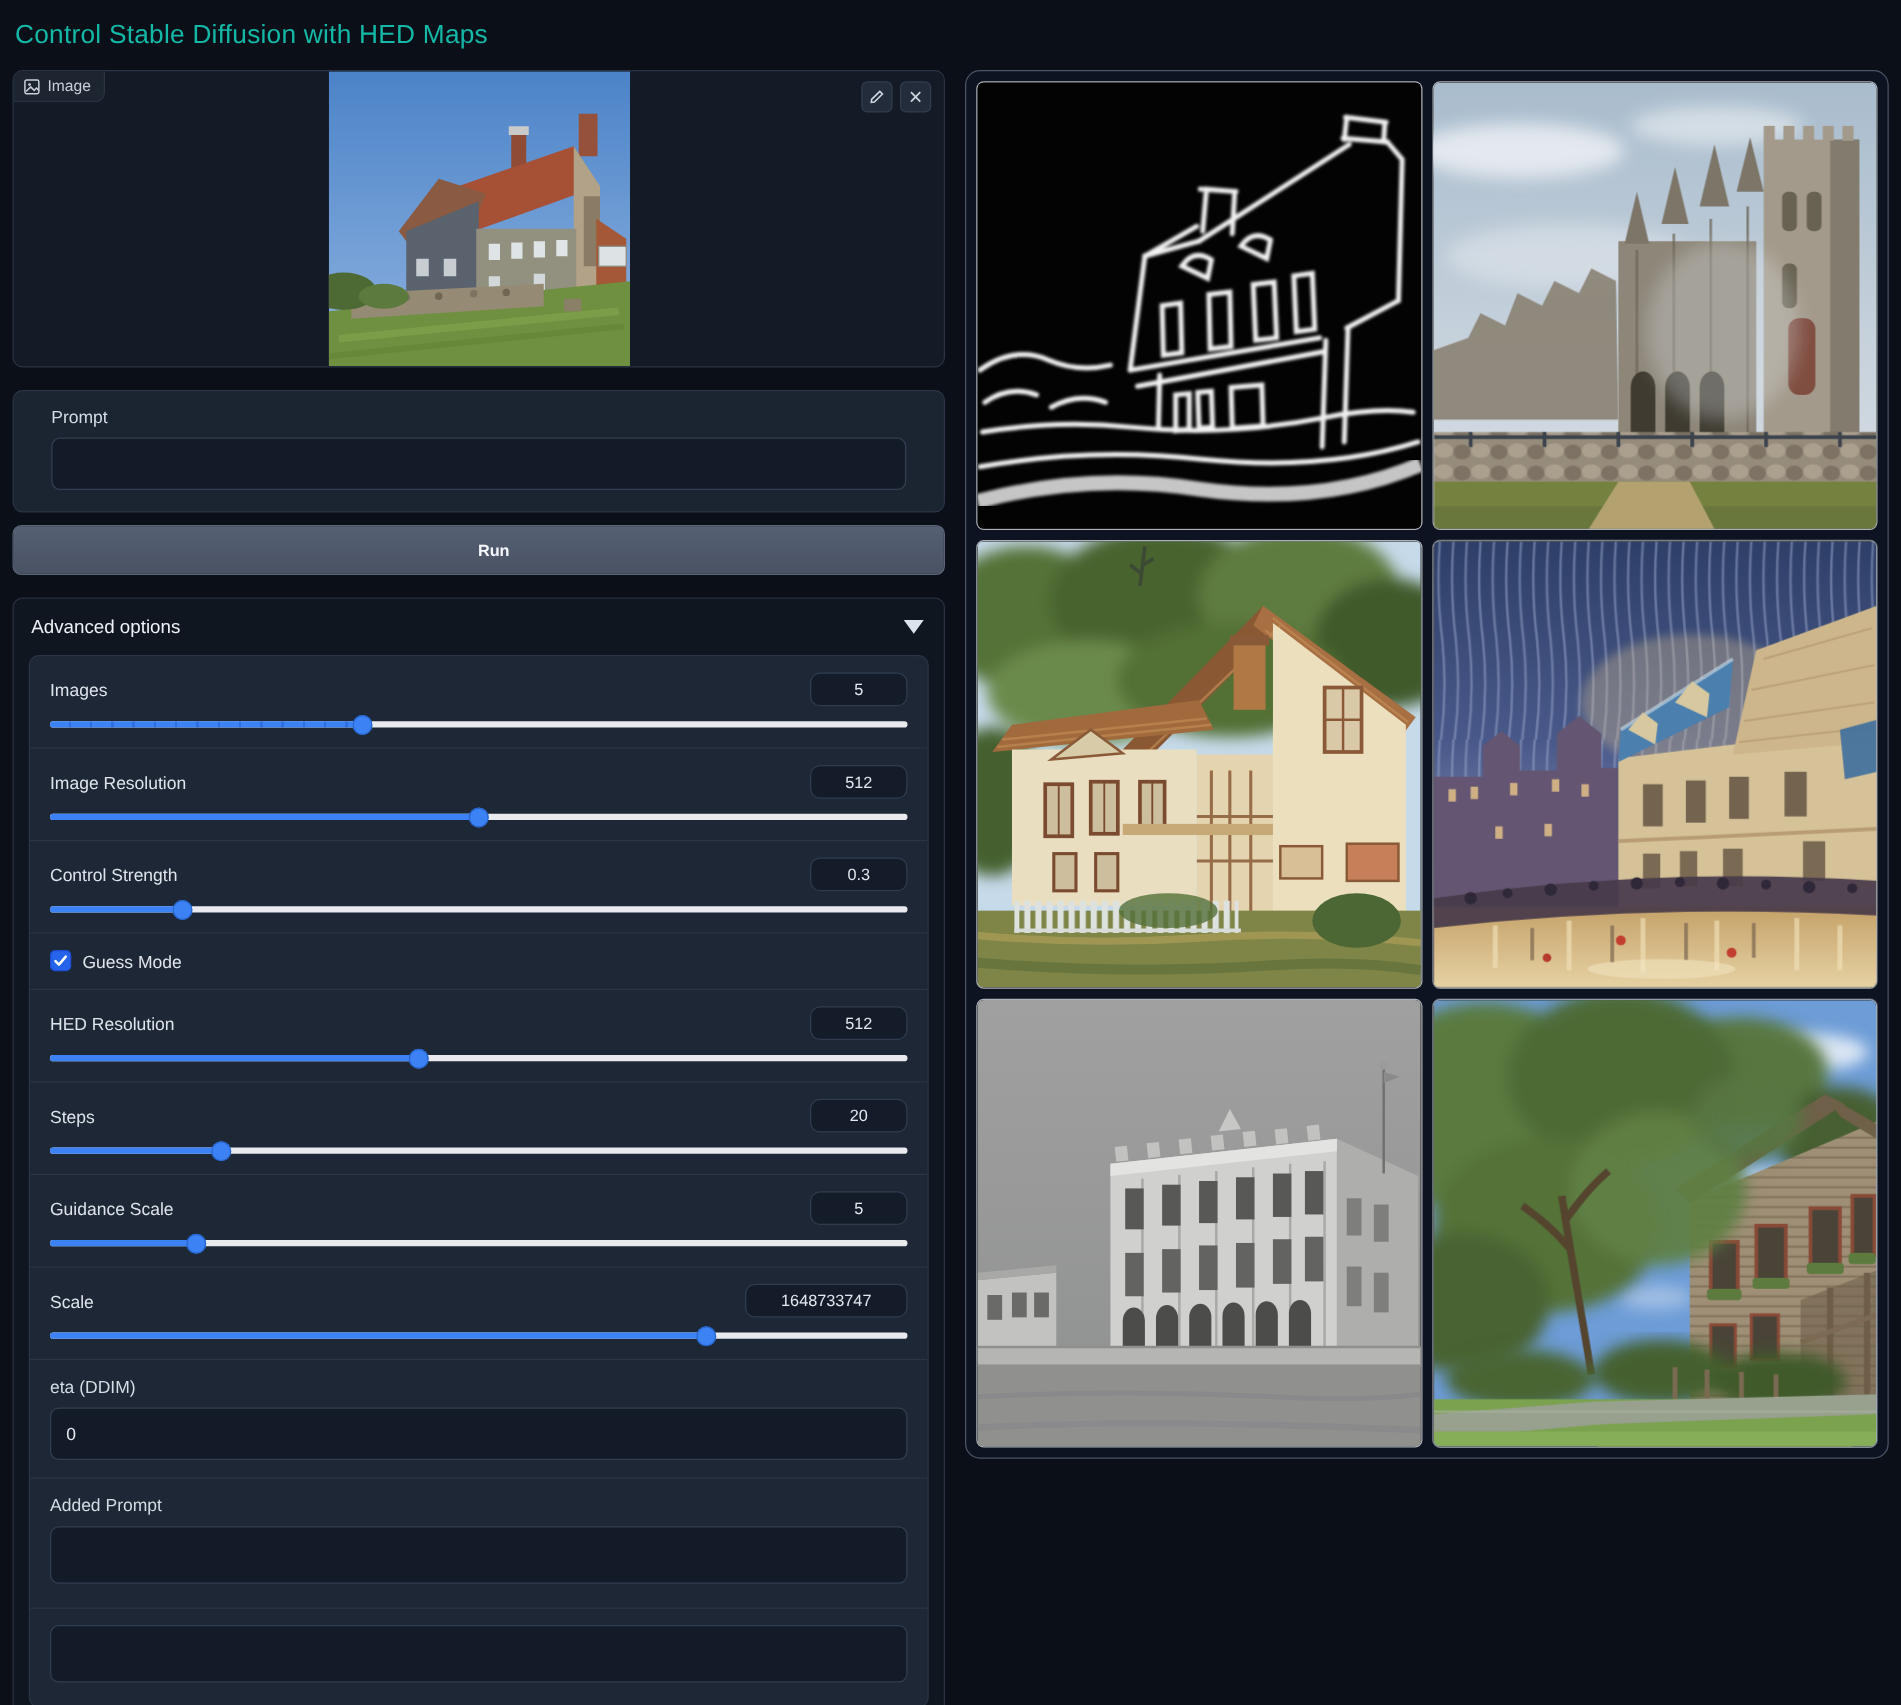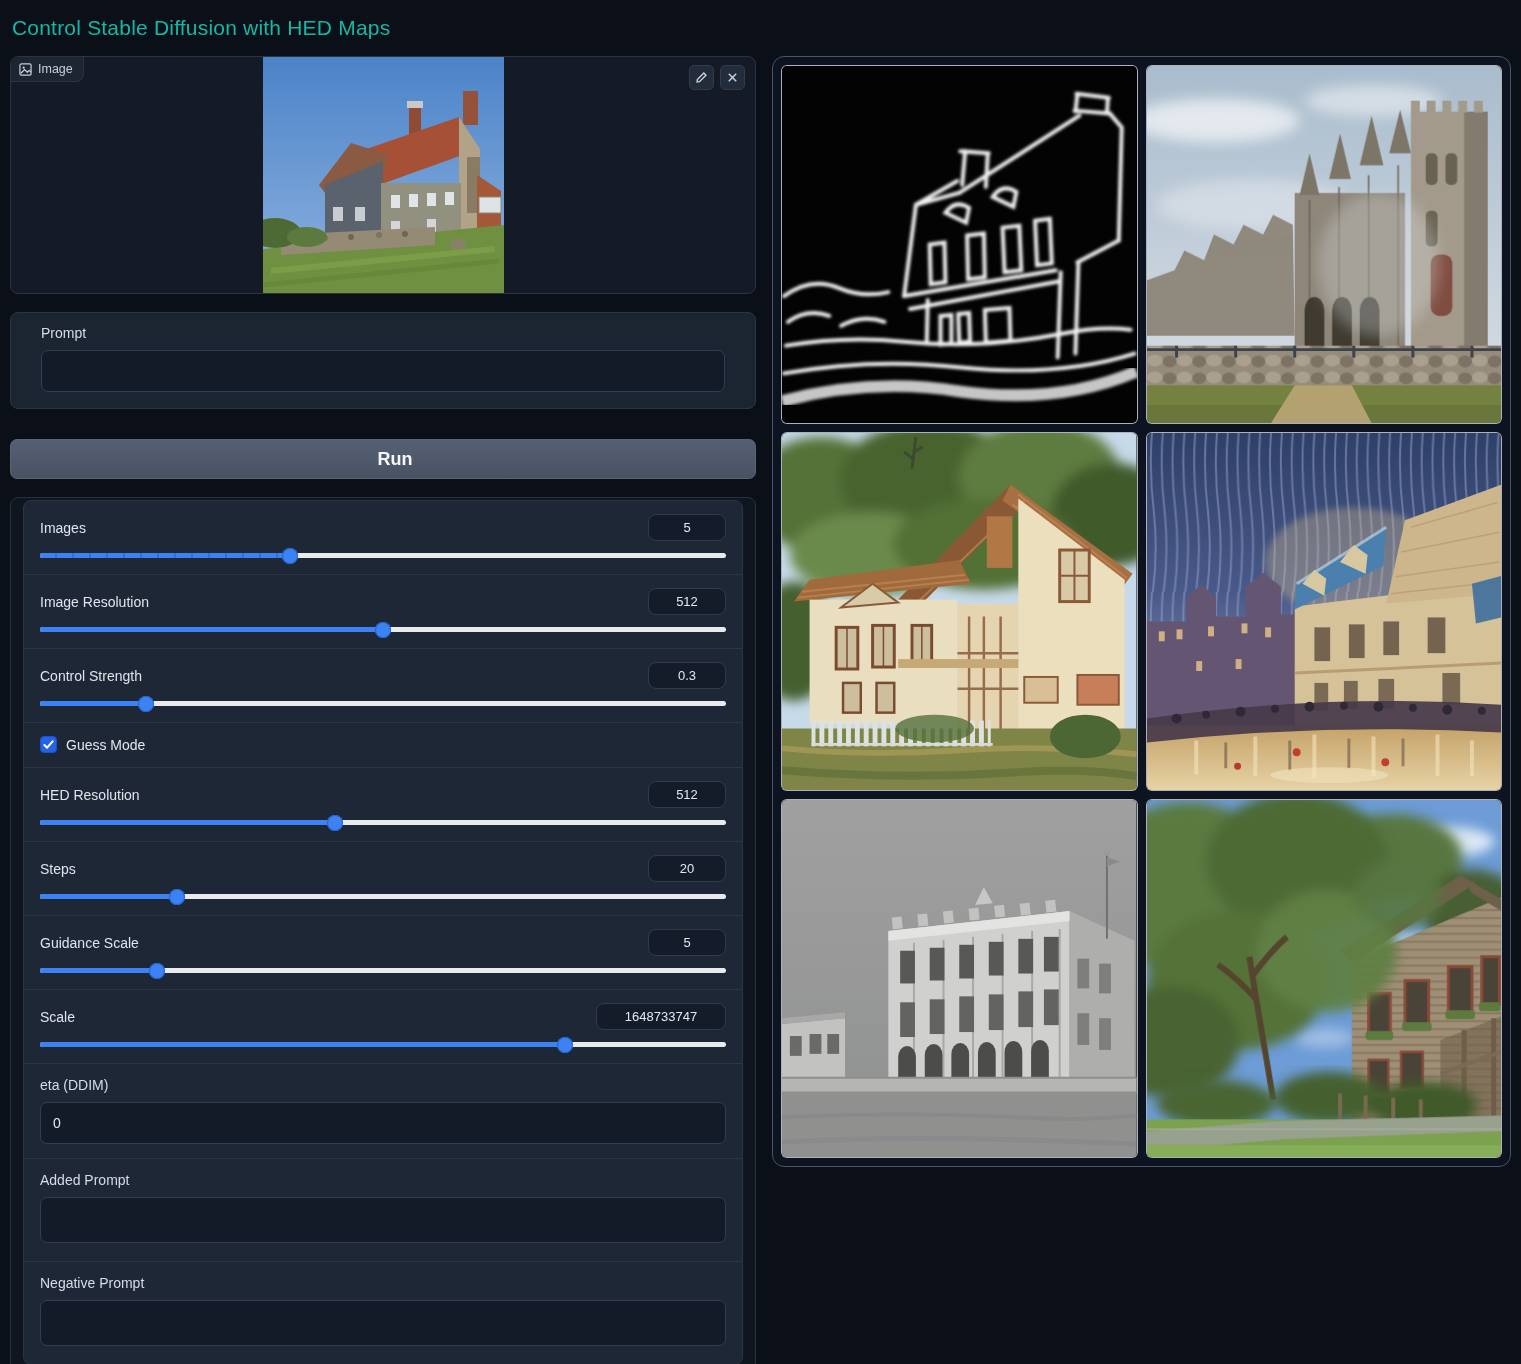--- a/index.html
+++ b/index.html
@@ -18,21 +18,21 @@
   .comp-badge { position:absolute; top:0; left:0; background:#1d2531; color:#c6cfda; font-size:12.5px; padding:5px 10px 5px 8px; border-radius:7px 0 8px 0; display:flex; align-items:flex-end; gap:6px; z-index:3; border-right:1px solid #2b3443; border-bottom:1px solid #2b3443; }
   .panel-actions { position:absolute; top:8px; right:10px; display:flex; gap:6px; z-index:3; }
   .icon-btn { width:25px; height:25px; background:#232c3a; border:1px solid #323c4c; border-radius:5px; color:#cdd5df; display:flex; align-items:center; justify-content:center; cursor:pointer; }
   .icon-btn svg { width:13px; height:13px; }
 
   
   .block { background:#1b2431; border:1px solid #2b3545; border-radius:8px; padding:12px 30px; margin-top:18px; }
   .field-label { font-size:14px; color:#d6dce5; margin-bottom:9px; display:block; }
   .textbox { width:100%; height:42px; background:#131b29; border:1px solid #323e50; border-radius:7px; color:#e6e9ef; font-size:14px; padding:8px 12px; resize:none; font-family:"Liberation Sans","DejaVu Sans",sans-serif; outline:none; }
 
-  .run-btn { display:block; width:100%; height:40px; margin-top:30px; border:1px solid #5a6476; border-radius:7px; background:linear-gradient(to bottom,#566074,#485263); color:#f5f7fa; font-size:18px; font-weight:700; cursor:pointer; font-family:"Liberation Sans","DejaVu Sans",sans-serif;padding-left:24px; }
+  .run-btn { display:block; width:100%; height:40px; margin-top:10px; border:1px solid #5a6476; border-radius:7px; background:linear-gradient(to bottom,#566074,#485263); color:#f5f7fa; font-size:13px; font-weight:700; cursor:pointer; font-family:"Liberation Sans","DejaVu Sans",sans-serif;padding-left:24px; }
 
   
   .accordion { background:#10161f; border:1px solid #28313f; border-radius:8px; margin-top:18px; padding:0 0 14px 0; }
   .acc-header { display:flex; align-items:center; justify-content:space-between; padding:14px 16px 12px 14px; cursor:pointer; }
   .acc-title { font-size:15px; color:#eef1f5; }
   .tri-down { width:0; height:0; border-left:8px solid transparent; border-right:8px solid transparent; border-top:11px solid #dde3ec; }
   .form { margin:2px 12px 0 12px; background:#1d2735; border:1px solid #2b3545; border-radius:8px; overflow:hidden; }
   .row { padding:13px 16px 14px 16px; }
   .row + .row { border-top:1px solid #2b3545; }
   .slider-head { display:flex; align-items:center; justify-content:space-between; margin-bottom:12px; }
@@ -132,20 +132,24 @@
     </div>
 
     <div class="block">
       <span class="field-label">Prompt</span>
       <textarea class="textbox" rows="1" style=""></textarea>
     </div>
 
     <button class="run-btn">Run</button>
 
     <div class="accordion">
+      <div class="acc-header">
+        <span class="acc-title">Advanced options</span>
+        <span class="tri-down"></span>
+      </div>
       <div class="form">
 
         <div class="row">
           <div class="slider-head">
             <span class="slider-label">Images</span>
             <input class="num" value="5" style="">
           </div>
           <div class="track">
             <div class="fill segmented" style="width: 36.5%;">
                 <span class="handle"></span>
@@ -238,21 +242,20 @@
           <span class="field-label">eta (DDIM)</span>
           <input class="textinput" value="0" style="">
         </div>
 
         <div class="row">
           <span class="field-label">Added Prompt</span>
           <textarea class="textbox tall" rows="1" style=""></textarea>
         </div>
 
         <div class="row">
-          <span class="field-label">Negative Prompt</span>
           <textarea class="textbox tall" rows="1" style=""></textarea>
         </div>
 
       </div>
     </div>
   </div>
 
   <div class="right">
     <div class="gallery">
 

